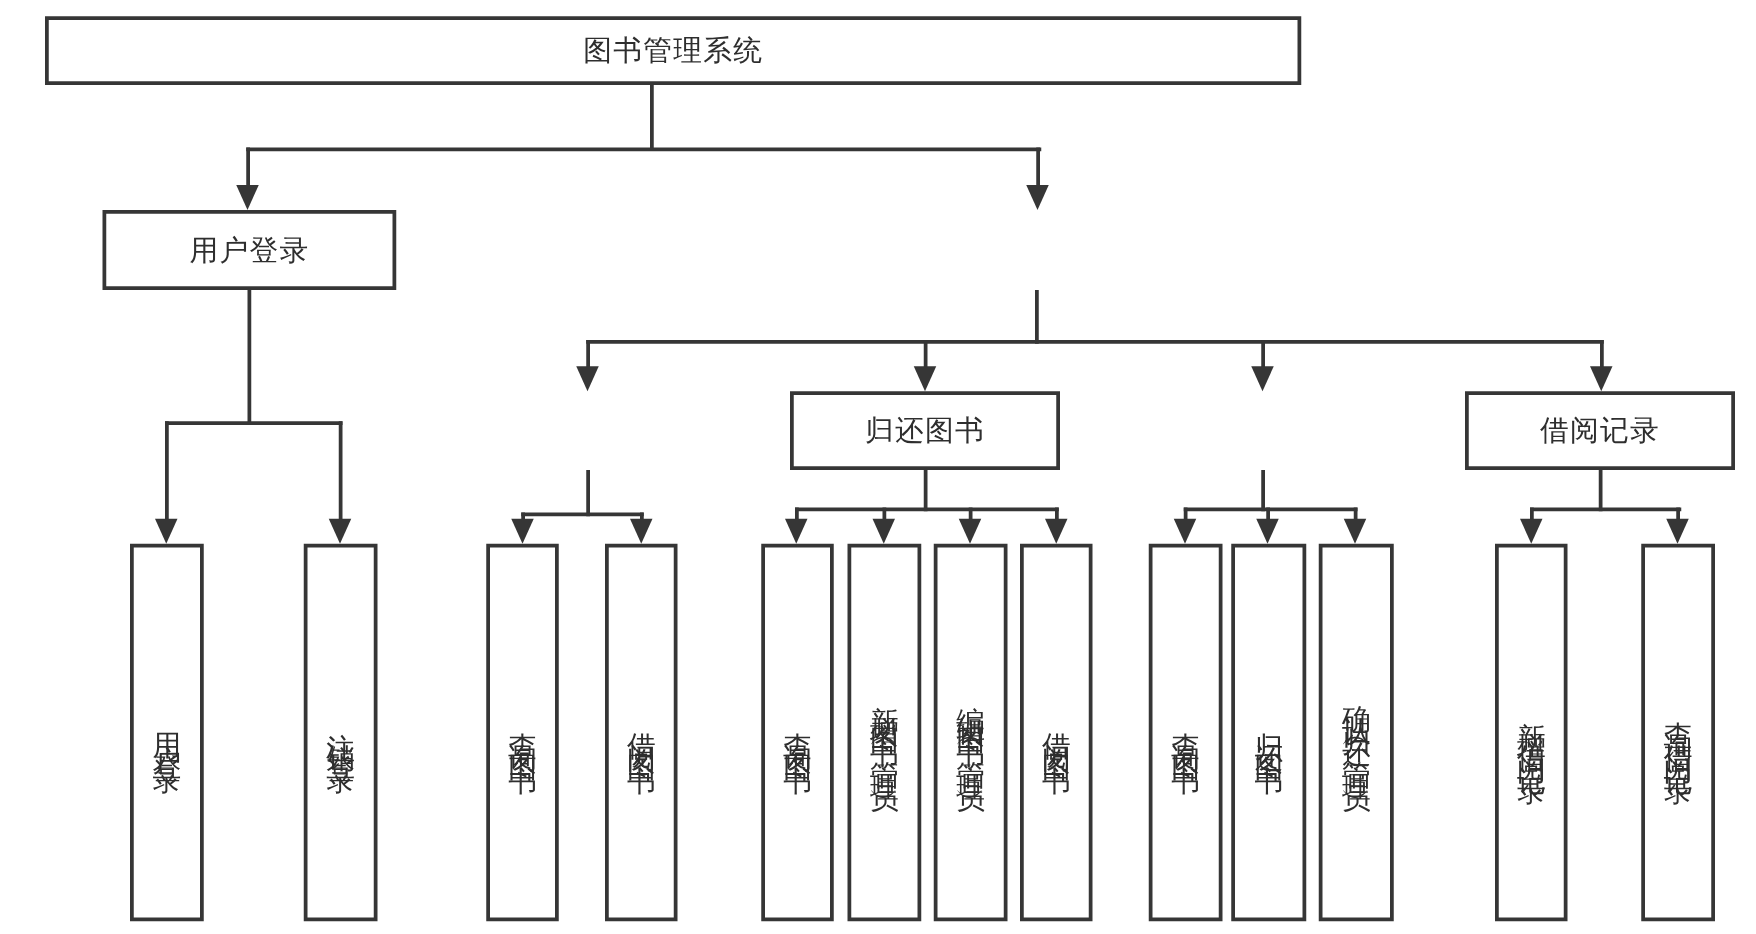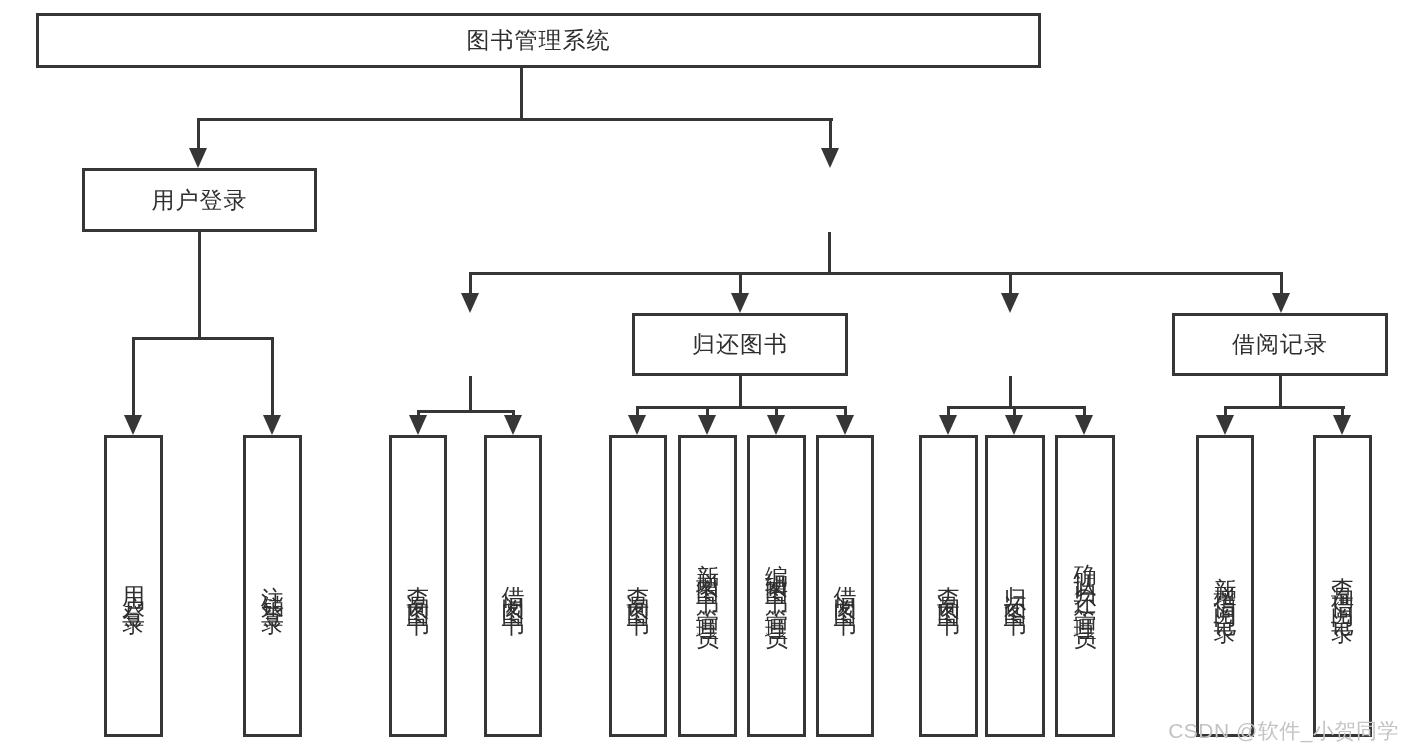--- a/index.html
+++ b/index.html
@@ -169,14 +169,13 @@
       <div class="arrow" style="left: 698px; top: 415px;"></div>
       <div class="arrow" style="left: 767px; top: 415px;"></div>
       <div class="arrow" style="left: 836px; top: 415px;"></div>
       <div class="arrow" style="left: 939px; top: 415px;"></div>
       <div class="arrow" style="left: 1005px; top: 415px;"></div>
       <div class="arrow" style="left: 1075px; top: 415px;"></div>
       <div class="arrow" style="left: 1216px; top: 415px;"></div>
       <div class="arrow" style="left: 1333px; top: 415px;"></div>
     </div>
 
-  <div id="watermark">CSDN @软件_小贺同学</div>
 </div>
 
 </body></html>

